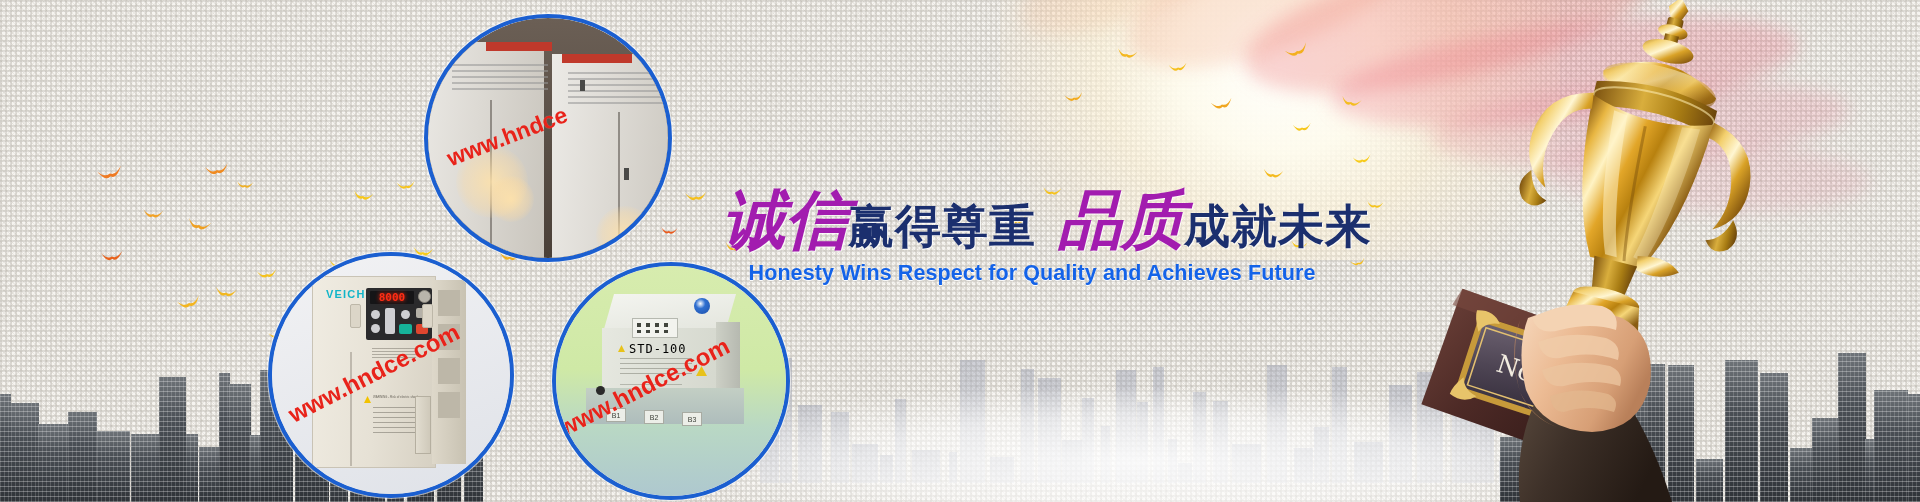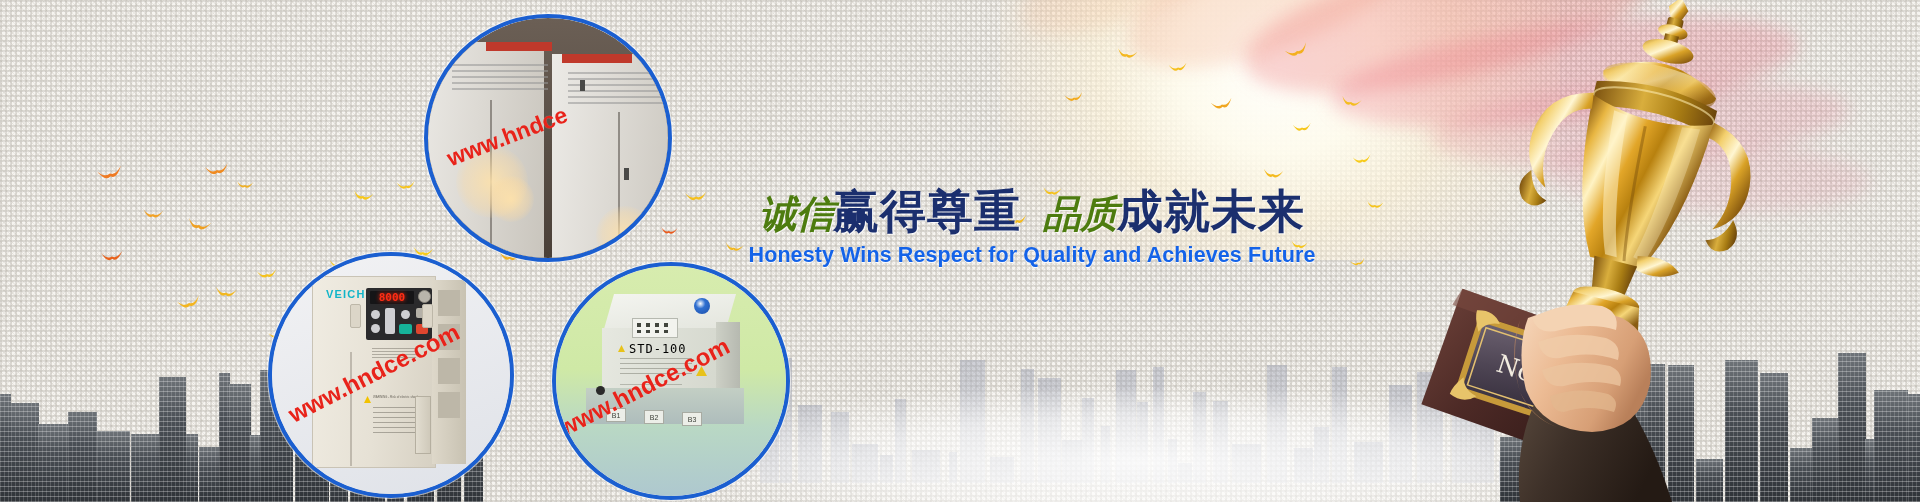--- a/index.html
+++ b/index.html
@@ -141,22 +141,22 @@
   
   .headline{
     position:absolute;left:722px;top:188px;width:620px;
     text-align:center;
   }
   .cn-line{
     font-size:46px;line-height:1;white-space:nowrap;
     font-family:"DejaVu Sans","Liberation Sans",sans-serif;
   }
   .cn-red{
-    color:#4d7c0f;font-weight:bold;font-style:italic;
-    font-size:38px;letter-spacing:-1px;
+    color:#a21caf;font-weight:bold;font-style:italic;
+    font-size:64px;letter-spacing:-1px;
     text-shadow:1px 1px 0 rgba(255,255,255,.75);
   }
   .cn-navy{
     color:#1b2f6e;font-weight:bold;
     letter-spacing:1px;
     text-shadow:1px 1px 0 rgba(255,255,255,.8);
   }
   .cn-gap{display:inline-block;width:22px;}
   .en-line{
     margin-top:9px;

